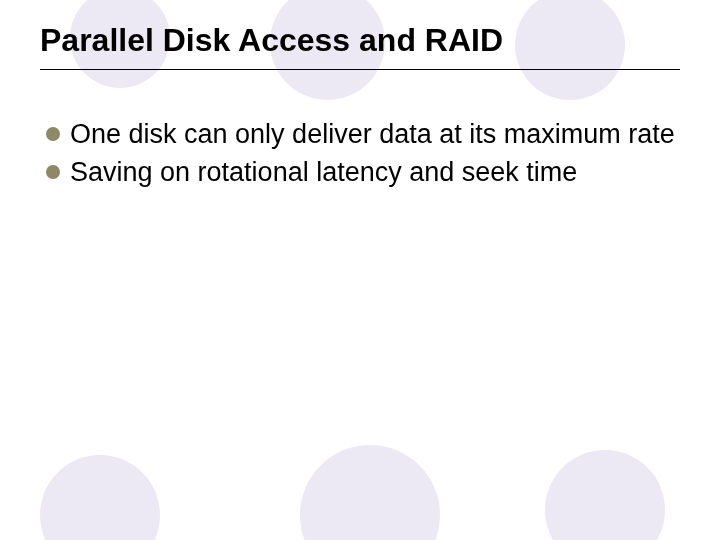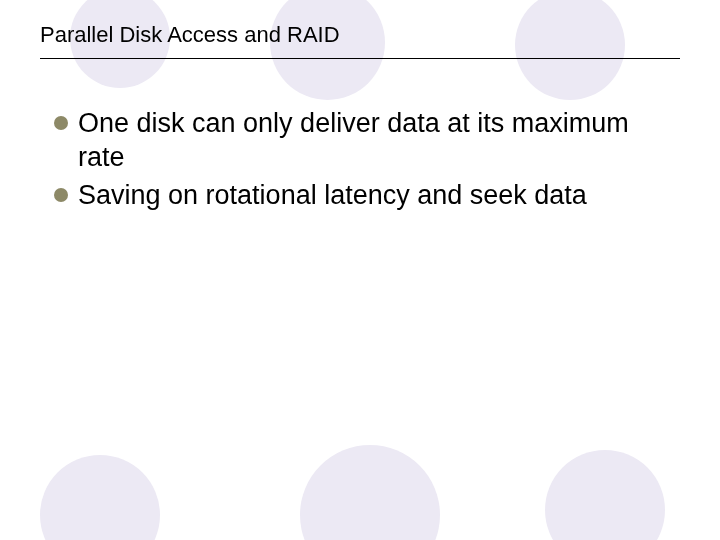--- a/index.html
+++ b/index.html
@@ -24,34 +24,34 @@
   }
   .slide {
     position: relative;
     z-index: 1;
     padding: 16px 40px 0 40px;
     box-sizing: border-box;
     width: 100%;
     height: 100%;
   }
   .title {
-    font-size: 22px;
-    font-weight: normal;
+    font-size: 32px;
+    font-weight: bold;
     color: #000;
     margin: 6px 0 10px 0;
     letter-spacing: 0px;
   }
   .title-underline {
     height: 1px;
     background: #000;
     margin: 6px 0 48px 0;
   }
   ul.bullets {
     list-style: none;
-    margin: 8px;
+    margin: 0;
     padding: 0 0 0 4px;
   }
   ul.bullets li {
     position: relative;
     padding-left: 26px;
     font-size: 27px;
     line-height: 1.25;
     color: #000;
     margin-bottom: 4px;
   }
@@ -77,15 +77,15 @@
   <div class="circle" style="left:300px; top:445px; width:140px; height:140px;"></div>
   <div class="circle" style="left:545px; top:450px; width:120px; height:120px;"></div>
 </div>
 
 <div class="slide">
   <div class="title">Parallel Disk Access and RAID</div>
   <div class="title-underline"></div>
 
   <ul class="bullets">
     <li>One disk can only deliver data at its maximum rate</li>
-    <li>Saving on rotational latency and seek data</li>
+    <li>Saving on rotational latency and seek time</li>
   </ul>
 </div>
 
 </body></html>

